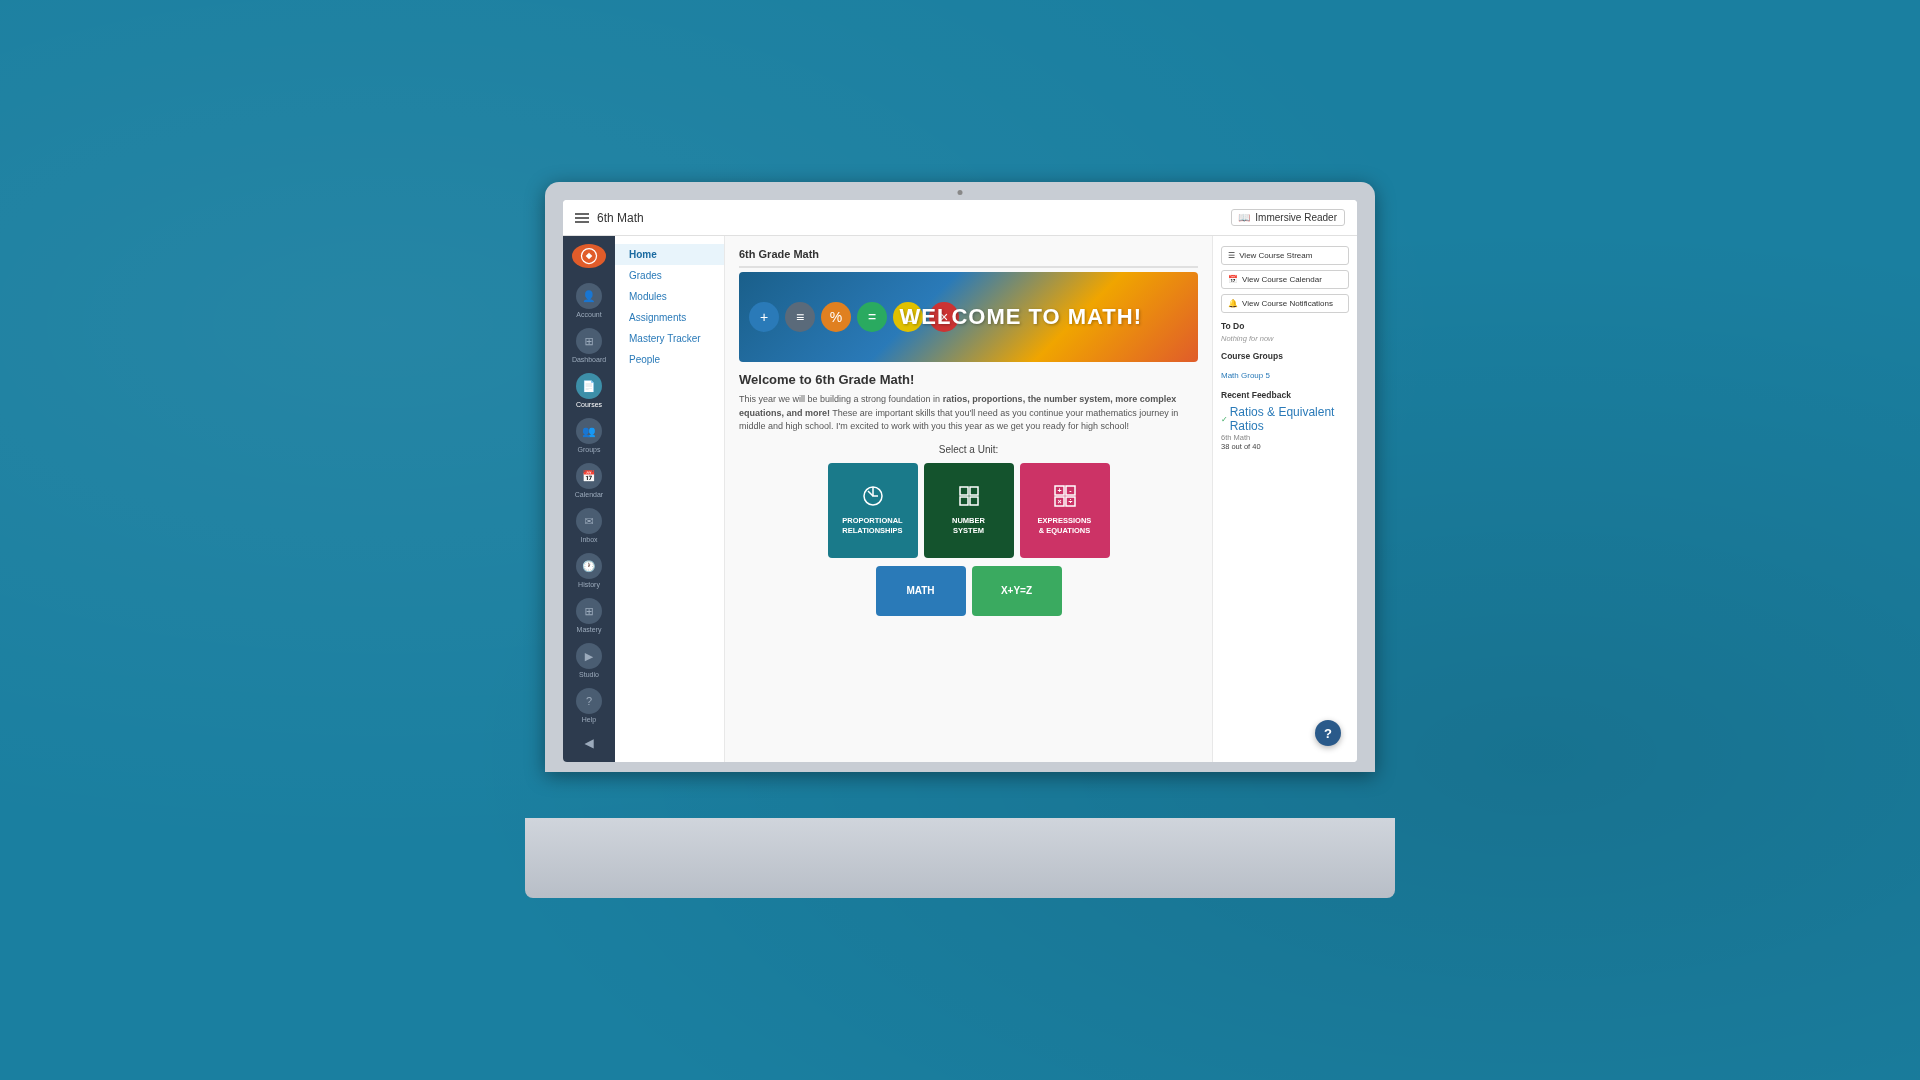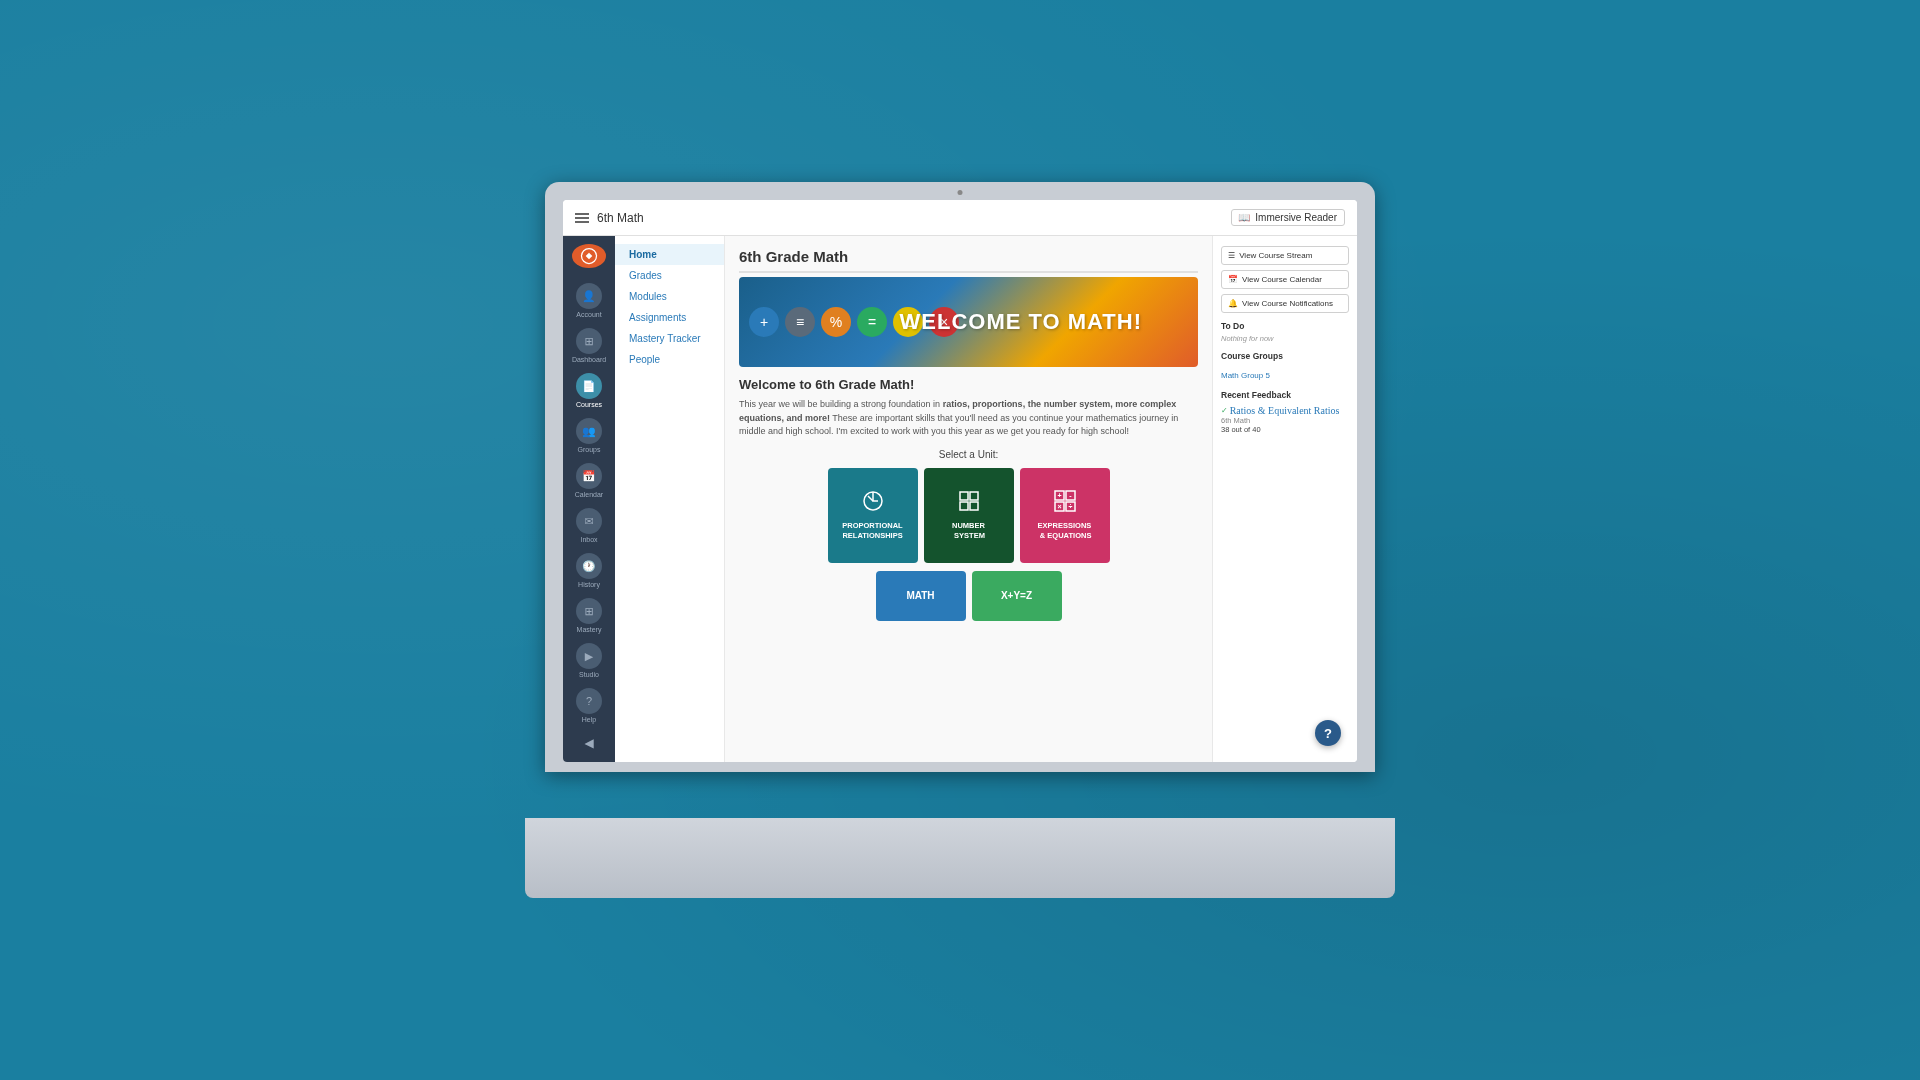--- a/index.html
+++ b/index.html
@@ -228,21 +228,21 @@
       color: #1a6aa0;
     }
     
     .main-content {
       flex: 1;
       padding: 12px 14px;
       overflow-y: auto;
       background: #f9f9f9;
     }
     .course-title {
-      font-size: 15px;
+      font-size: 11px;
       font-weight: 700;
       color: #333;
       margin-bottom: 4px;
       padding-bottom: 6px;
       border-bottom: 2px solid #e0e0e0;
     }
     .welcome-banner {
       width: 100%;
       height: 90px;
       background: linear-gradient(135deg, #1a5f8a 0%, #2a7ab8 40%, #f0a500 70%, #e05c2a 100%);
@@ -314,21 +314,21 @@
     .unit-card {
       width: 90px;
       height: 95px;
       border-radius: 4px;
       display: flex;
       flex-direction: column;
       align-items: center;
       justify-content: center;
       cursor: pointer;
       padding: 6px;
-      text-align: right;
+      text-align: center;
     }
     .unit-card.teal { background: #1a7a8a; }
     .unit-card.orange { background: #14532d; }
     .unit-card.pink { background: #cc3366; }
     .unit-card .unit-icon {
       font-size: 18px;
       color: #fff;
       margin-bottom: 4px;
     }
     .unit-card .unit-label {
@@ -392,24 +392,23 @@
     .rp-link {
       font-size: 8px;
       color: #2a7ab8;
       cursor: pointer;
       text-decoration: none;
     }
     .rp-feedback-item {
       margin-top: 5px;
     }
     .rp-feedback-title {
-      font-size: 10px;
+      font-size: 12px;
       color: #2a7ab8;
       cursor: pointer;
-      font-family: Liberation Serif, serif;
     }
     .rp-feedback-course {
       font-size: 7.5px;
       color: #888;
     }
     .rp-feedback-score {
       font-size: 7.5px;
       color: #444;
     }
     .rp-feedback-check {

